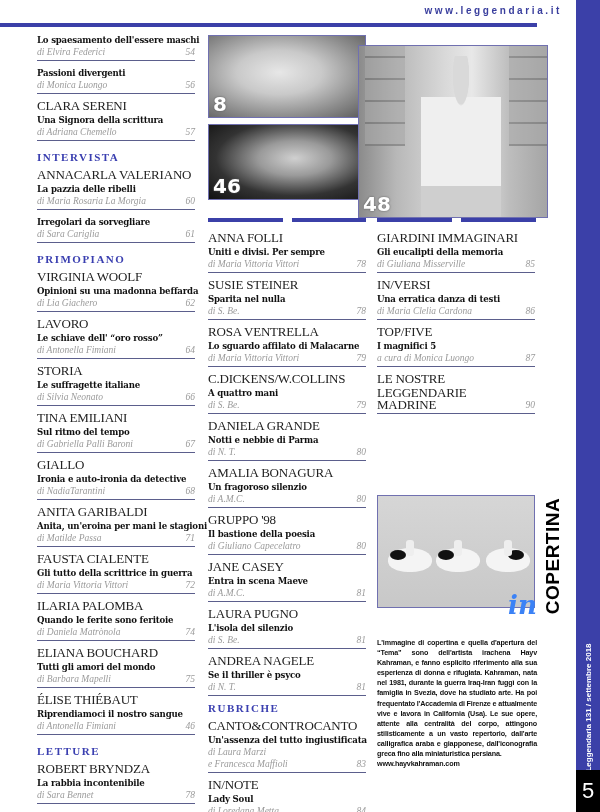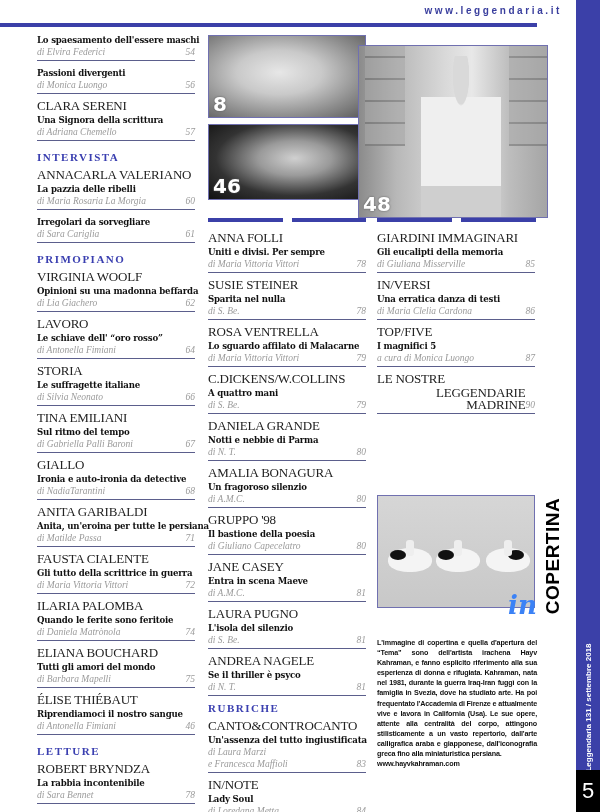--- a/index.html
+++ b/index.html
@@ -174,21 +174,21 @@
   <div class="entry">
     <div class="kicker">GIALLO</div>
     <div class="title">Ironia e auto-ironia da detective</div>
     <div class="byline">
         <span>di NadiaTarantini</span>
         <span class="pg">68</span>
       </div>
   </div>
   <div class="entry">
     <div class="kicker">ANITA GARIBALDI</div>
-    <div class="title">Anita, un'eroina per tutte le persiana</div>
+    <div class="title">Anita, un'eroina per mani le stagioni</div>
     <div class="byline">
         <span>di Matilde Passa</span>
         <span class="pg">71</span>
       </div>
   </div>
   <div class="entry">
     <div class="kicker">FAUSTA CIALENTE</div>
     <div class="title">Gli tutto della scrittrice in guerra</div>
     <div class="byline">
         <span>di Maria Vittoria Vittori</span>
@@ -354,21 +354,21 @@
     <div class="kicker">TOP/FIVE</div>
     <div class="title">I magnifici 5</div>
     <div class="byline">
         <span>a cura di Monica Luongo</span>
         <span class="pg">87</span>
       </div>
   </div>
   <div class="entry">
     <div class="kicker">LE NOSTRE</div>
     <div class="byline" style="font-style:normal;color:#222;">
-        <span class="kicker" style="margin:0;font-style:normal;text-align:right;">LEGGENDARIE MADRINE</span>
+        <span class="kicker" style="margin:0;font-style:normal;">LEGGENDARIE MADRINE</span>
         <span class="pg" style="color:#9a9a9a">90</span>
       </div>
   </div>
 </div>
 
 <div class="cover">
   <div class="dancer" style="left:10px">
       <div class="skirt"></div>
       <div class="hair"></div>
       <div class="body"></div>

